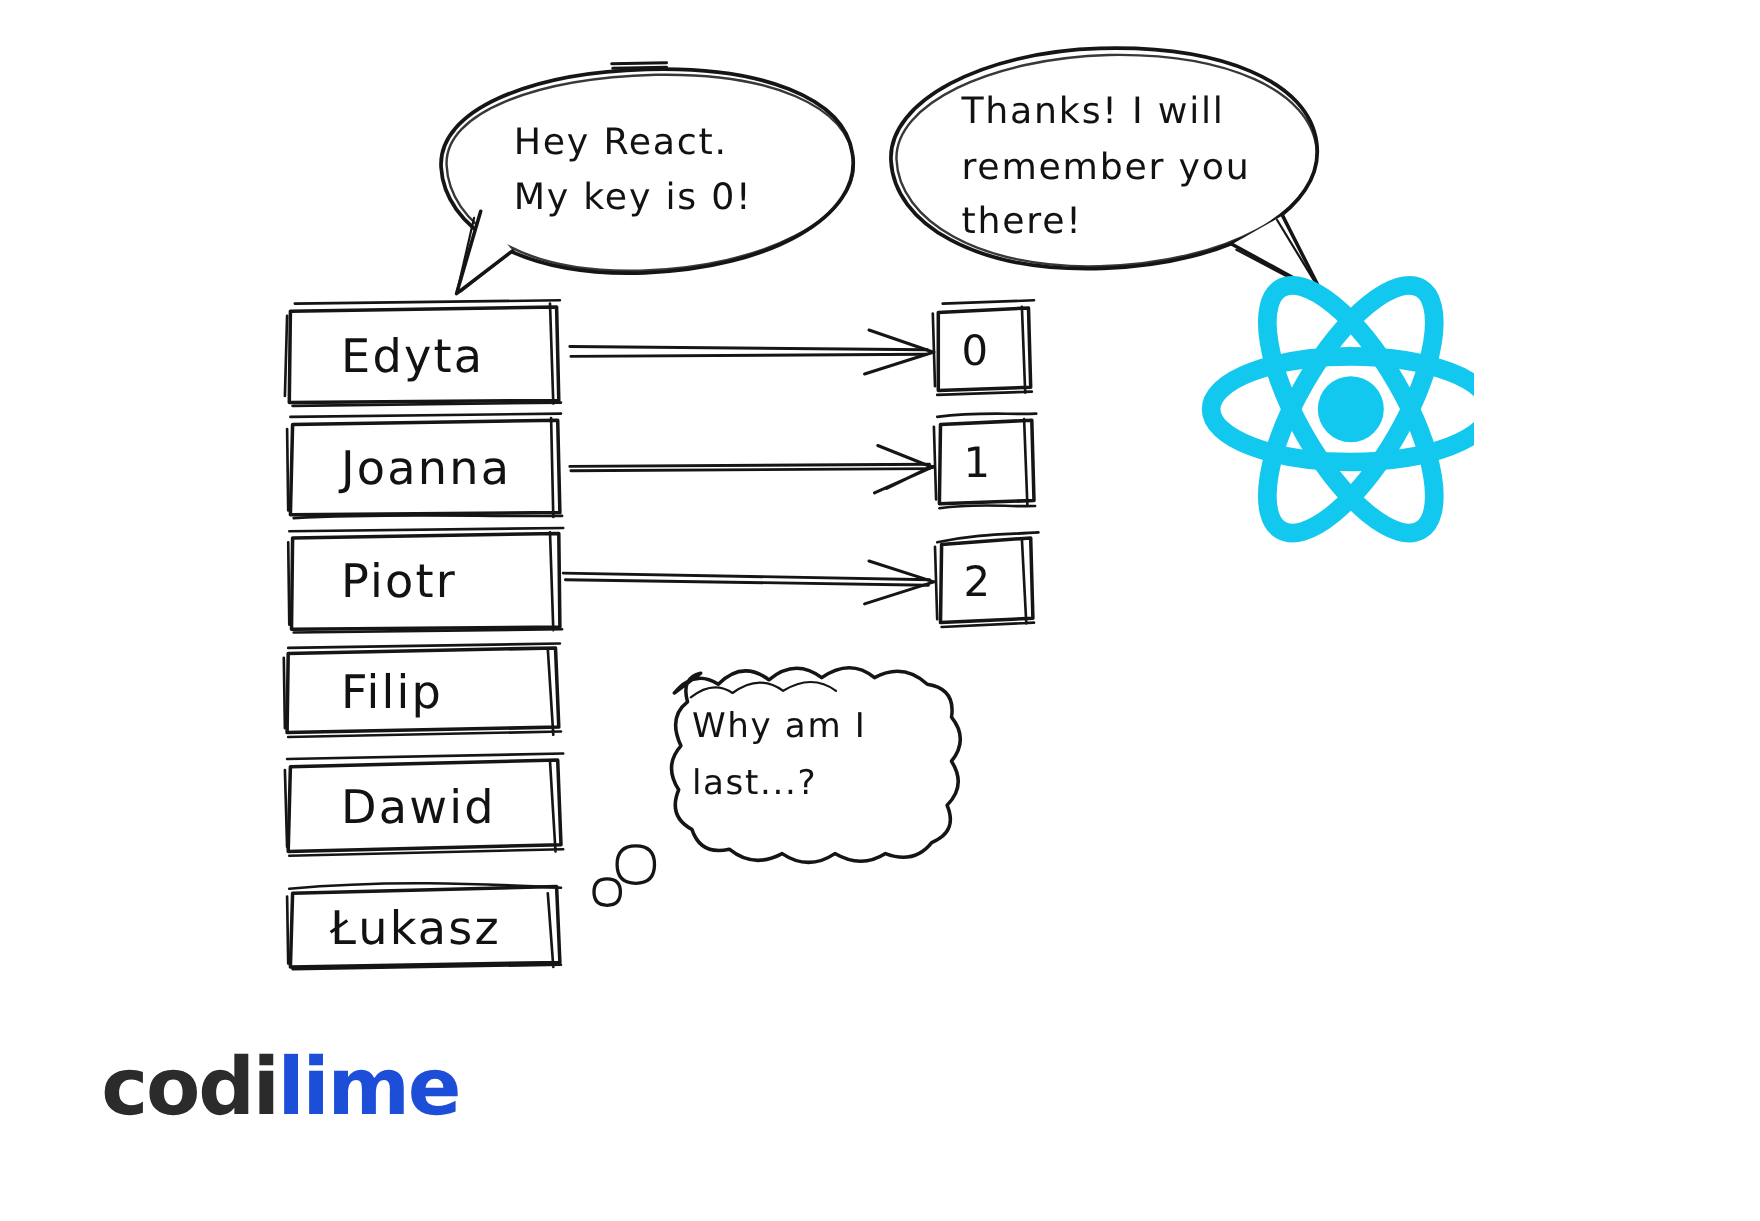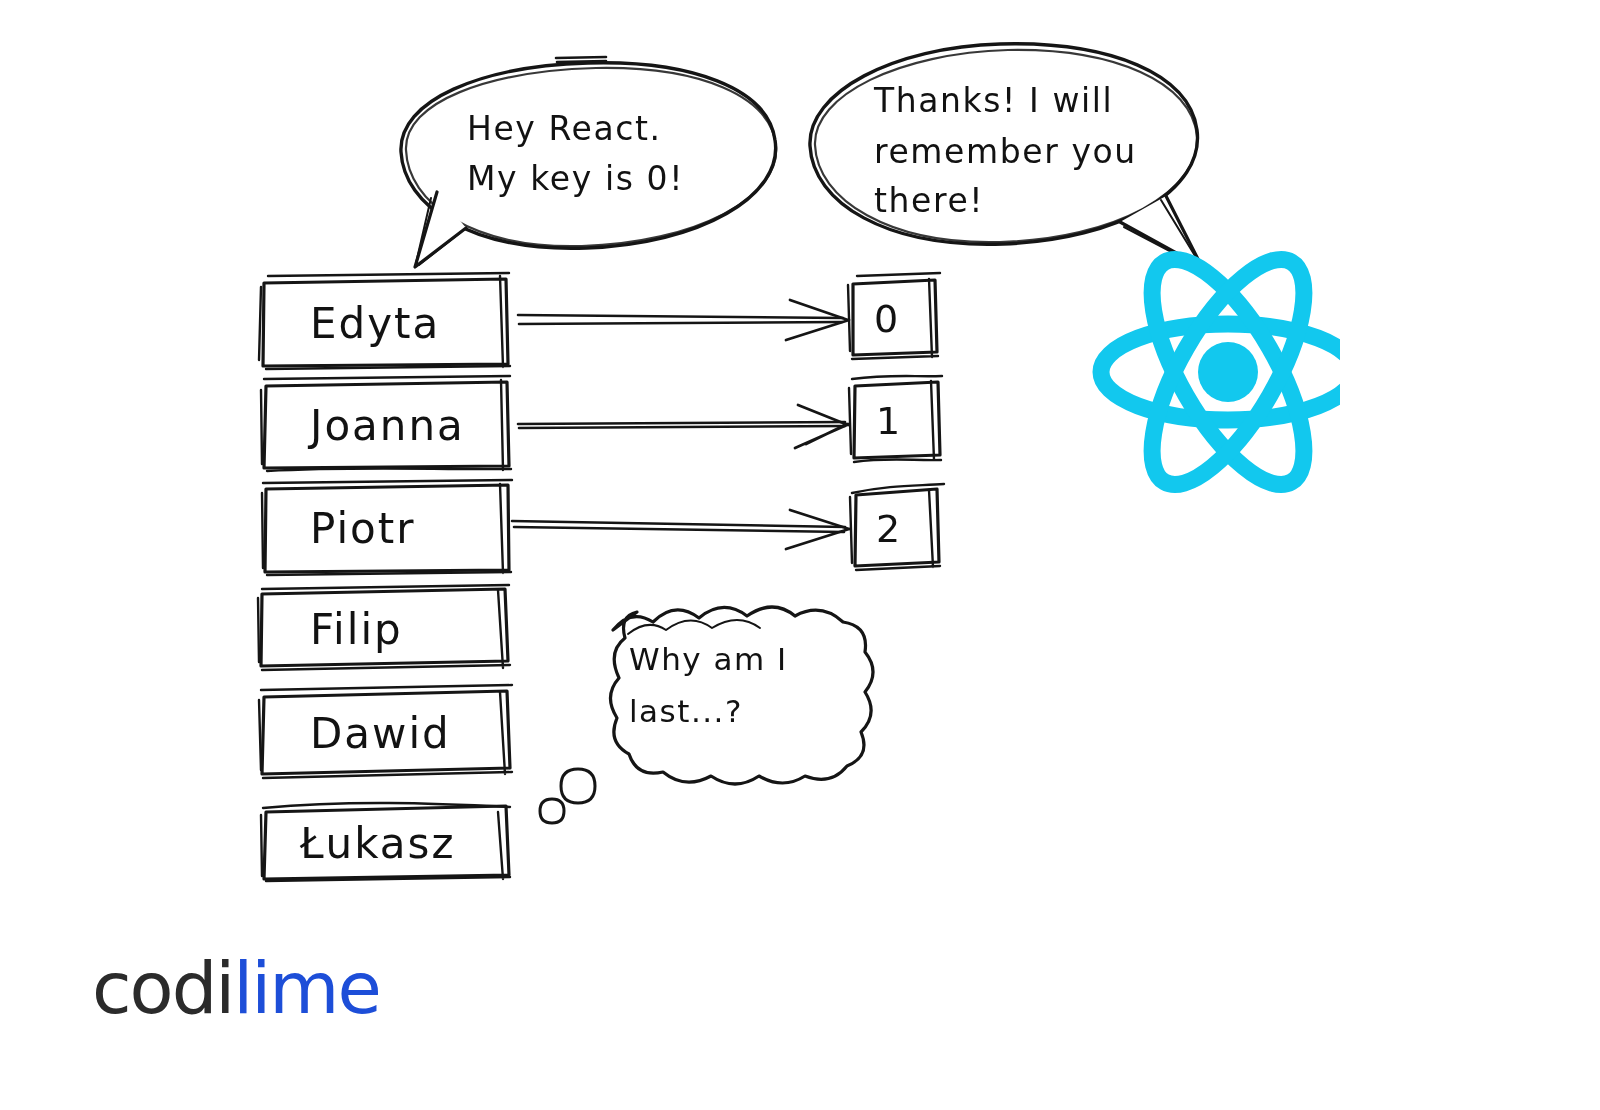--- a/index.html
+++ b/index.html
@@ -58,21 +58,21 @@
     stroke-linejoin: round;
   }
   .logo-wrap {
     position: absolute;
     left: 92px;
     top: 952px;
     display: flex;
     align-items: flex-end;
     font-family: "DejaVu Sans", sans-serif;
     font-size: 72px;
-    font-weight: 400;
+    font-weight: 700;
     letter-spacing: -2px;
     line-height: 1;
     user-select: none;
   }
   .logo-codi { color: #2b2b2b; }
   .logo-lime { color: #1d4ed8; }
 </style>
 </head>
 <body>
 

